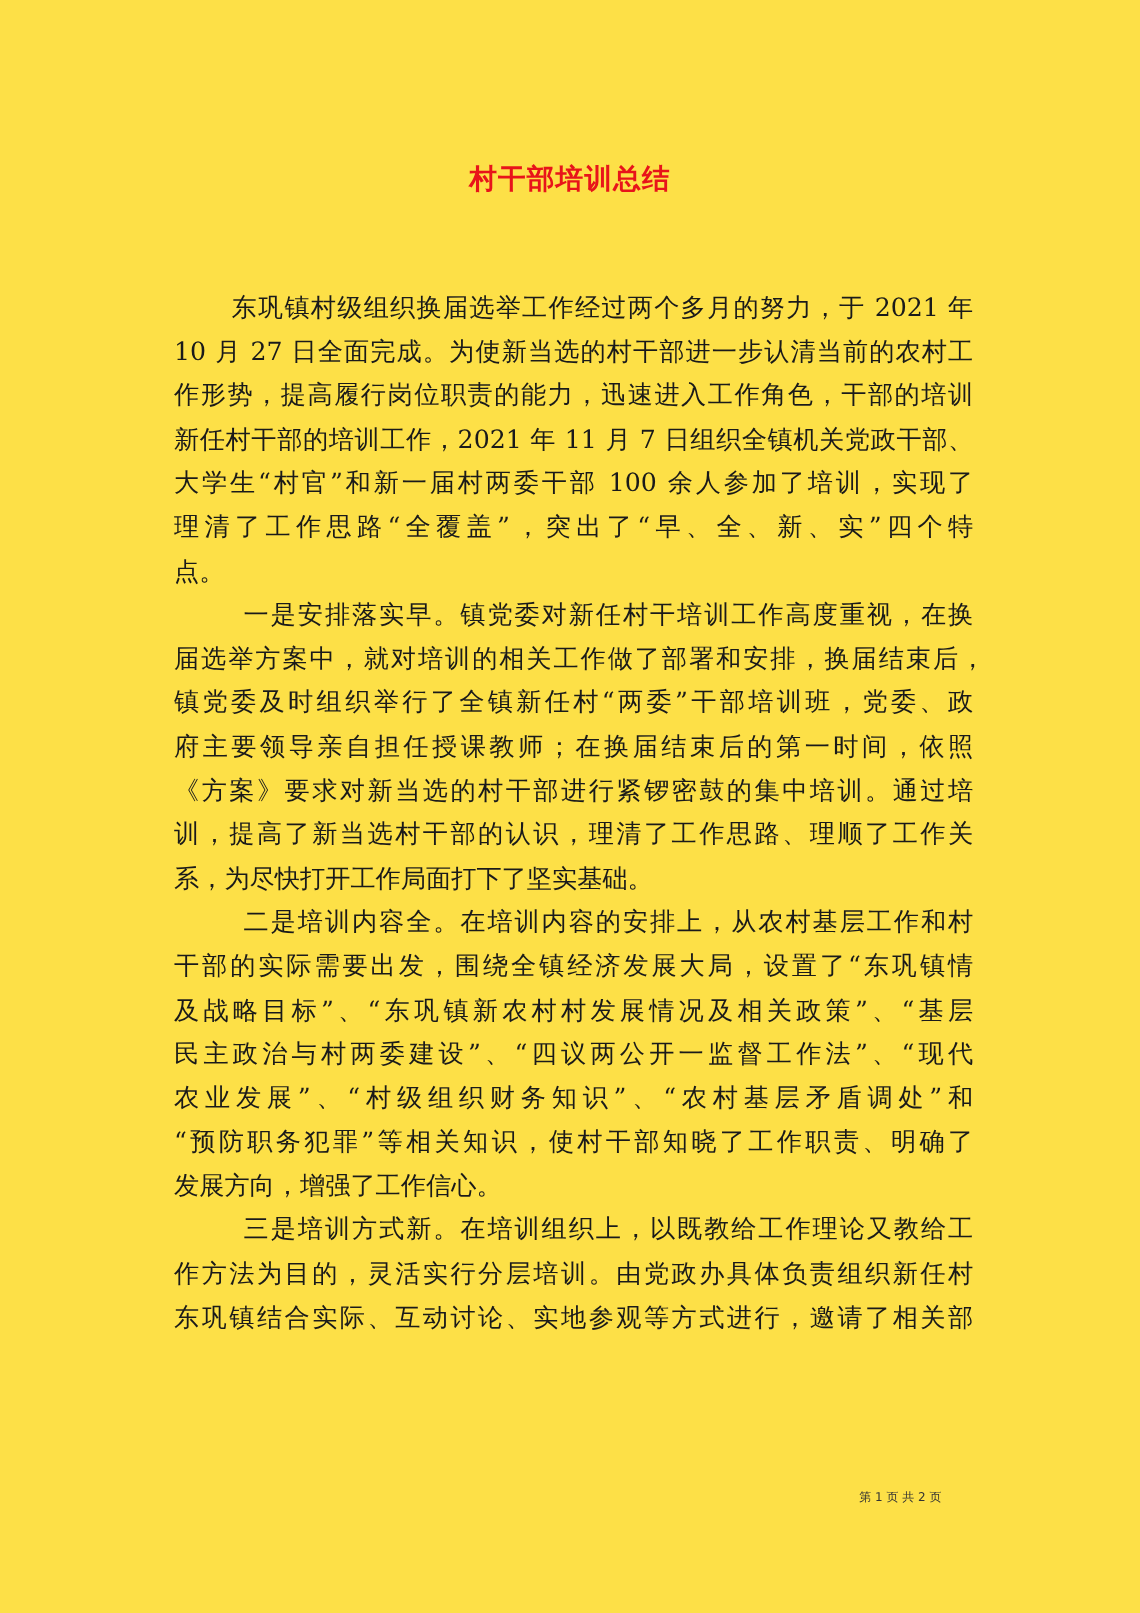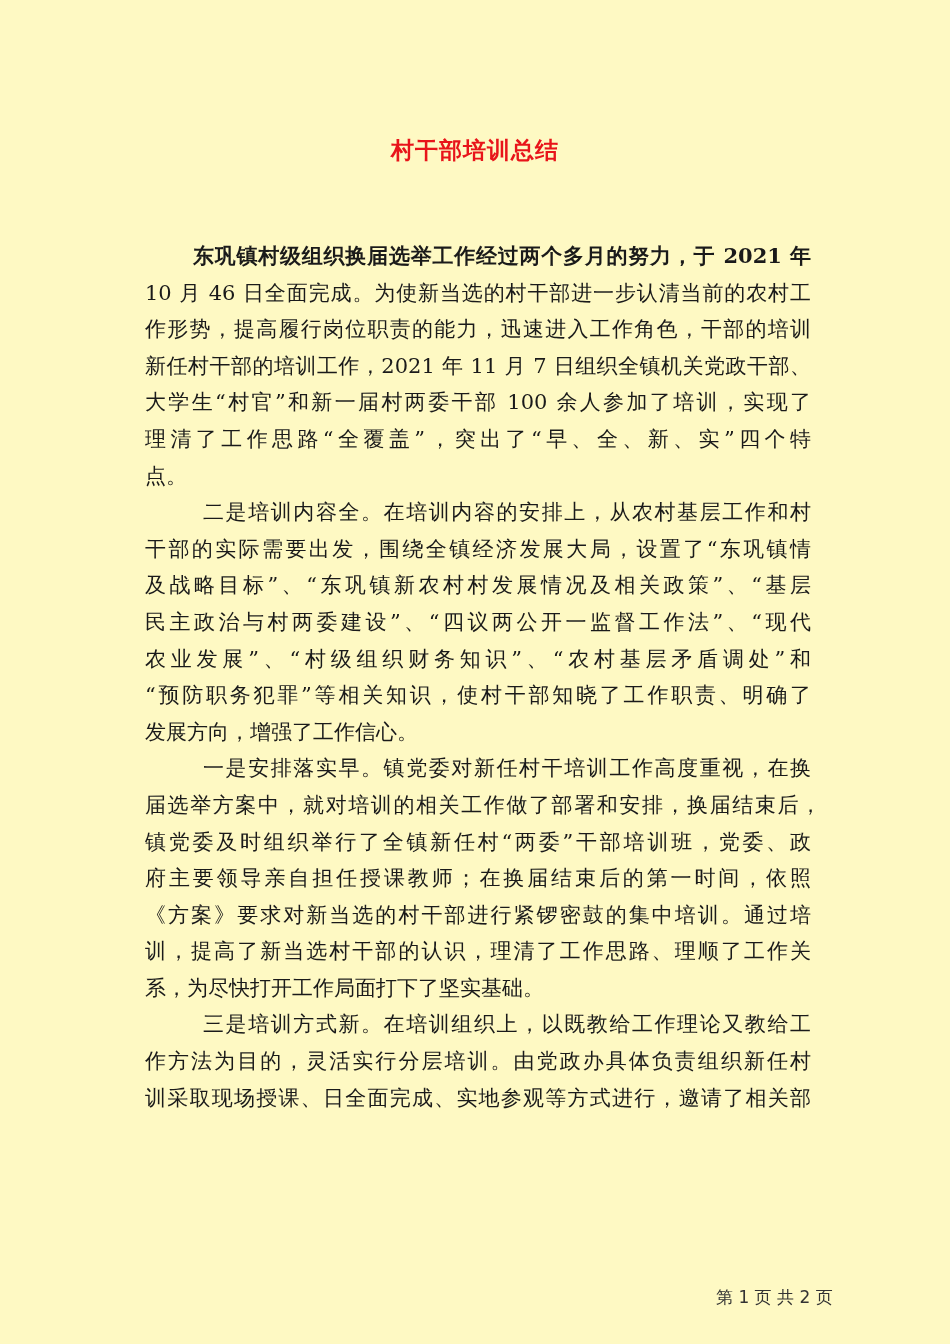--- a/index.html
+++ b/index.html
@@ -13,21 +13,21 @@
       position: relative;
       overflow: hidden;
       font-family: "DejaVu Serif", "Liberation Serif", serif;
       color: #1a1a1a;
     }
     .page {
       position: absolute;
       left: 0; top: 0;
       width: 950px;
       height: 1344px;
-      background: #fef9c3;
+      background: #fde047;
     }
     .title {
       position: absolute;
       left: 0;
       top: 134px;
       width: 950px;
       text-align: center;
       font-size: 23px;
       font-weight: bold;
       color: #e8141a;
@@ -50,82 +50,80 @@
       text-align-last: justify;
       width: 666px;
       overflow: visible;
     }
     .line.last {
       text-align-last: left;
     }
     .line.indent {
       padding-left: 48px;
       width: 618px;
-      font-weight: bold;
     }
     .line.indent-big {
       padding-left: 58px;
       width: 608px;
     }
     .line.overhang {
       width: 676px;
     }
     .footer {
       position: absolute;
       left: 716px;
       top: 1241px;
-      font-size: 17px;
+      font-size: 10px;
       color: #333333;
       font-family: "DejaVu Sans", "Liberation Sans", sans-serif;
       white-space: nowrap;
-      margin-top: 45px;
     }
   </style>
 </head>
 <body>
 
 <div class="page">
 
   <div class="title">村干部培训总结</div>
 
   <div class="body-text">
 
     <div>
       <div class="line indent">东巩镇村级组织换届选举工作经过两个多月的努力，于 2021 年</div>
-      <div class="line">10 月 46 日全面完成。为使新当选的村干部进一步认清当前的农村工</div>
+      <div class="line">10 月 27 日全面完成。为使新当选的村干部进一步认清当前的农村工</div>
       <div class="line">作形势，提高履行岗位职责的能力，迅速进入工作角色，干部的培训</div>
       <div class="line">新任村干部的培训工作，2021 年 11 月 7 日组织全镇机关党政干部、</div>
       <div class="line">大学生“村官”和新一届村两委干部 100 余人参加了培训，实现了</div>
       <div class="line">理清了工作思路“全覆盖”，突出了“早、全、新、实”四个特</div>
       <div class="line last">点。</div>
+    </div>
+
+    <div>
+      <div class="line indent-big">一是安排落实早。镇党委对新任村干培训工作高度重视，在换</div>
+      <div class="line overhang">届选举方案中，就对培训的相关工作做了部署和安排，换届结束后，</div>
+      <div class="line">镇党委及时组织举行了全镇新任村“两委”干部培训班，党委、政</div>
+      <div class="line">府主要领导亲自担任授课教师；在换届结束后的第一时间，依照</div>
+      <div class="line">《方案》要求对新当选的村干部进行紧锣密鼓的集中培训。通过培</div>
+      <div class="line">训，提高了新当选村干部的认识，理清了工作思路、理顺了工作关</div>
+      <div class="line last">系，为尽快打开工作局面打下了坚实基础。</div>
     </div>
 
     <div>
       <div class="line indent-big">二是培训内容全。在培训内容的安排上，从农村基层工作和村</div>
       <div class="line">干部的实际需要出发，围绕全镇经济发展大局，设置了“东巩镇情</div>
       <div class="line">及战略目标”、“东巩镇新农村村发展情况及相关政策”、“基层</div>
       <div class="line">民主政治与村两委建设”、“四议两公开一监督工作法”、“现代</div>
       <div class="line">农业发展”、“村级组织财务知识”、“农村基层矛盾调处”和</div>
       <div class="line">“预防职务犯罪”等相关知识，使村干部知晓了工作职责、明确了</div>
       <div class="line last">发展方向，增强了工作信心。</div>
     </div>
 
     <div>
-      <div class="line indent-big">一是安排落实早。镇党委对新任村干培训工作高度重视，在换</div>
-      <div class="line overhang">届选举方案中，就对培训的相关工作做了部署和安排，换届结束后，</div>
-      <div class="line">镇党委及时组织举行了全镇新任村“两委”干部培训班，党委、政</div>
-      <div class="line">府主要领导亲自担任授课教师；在换届结束后的第一时间，依照</div>
-      <div class="line">《方案》要求对新当选的村干部进行紧锣密鼓的集中培训。通过培</div>
-      <div class="line">训，提高了新当选村干部的认识，理清了工作思路、理顺了工作关</div>
-      <div class="line last">系，为尽快打开工作局面打下了坚实基础。</div>
-    </div>
-
-    <div>
       <div class="line indent-big">三是培训方式新。在培训组织上，以既教给工作理论又教给工</div>
       <div class="line">作方法为目的，灵活实行分层培训。由党政办具体负责组织新任村</div>
-      <div class="line">训采取现场授课、日全面完成、实地参观等方式进行，邀请了相关部</div>
+      <div class="line">东巩镇结合实际、互动讨论、实地参观等方式进行，邀请了相关部</div>
     </div>
 
   </div>
 
   <div class="footer">第 1 页 共 2 页</div>
 
 </div>
 
 </body></html>

